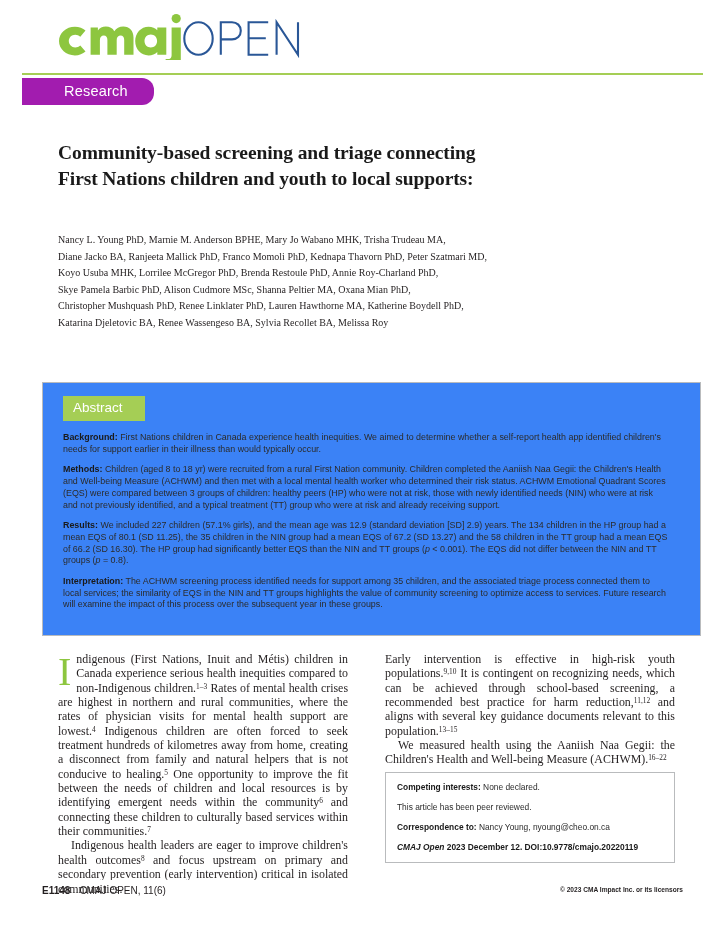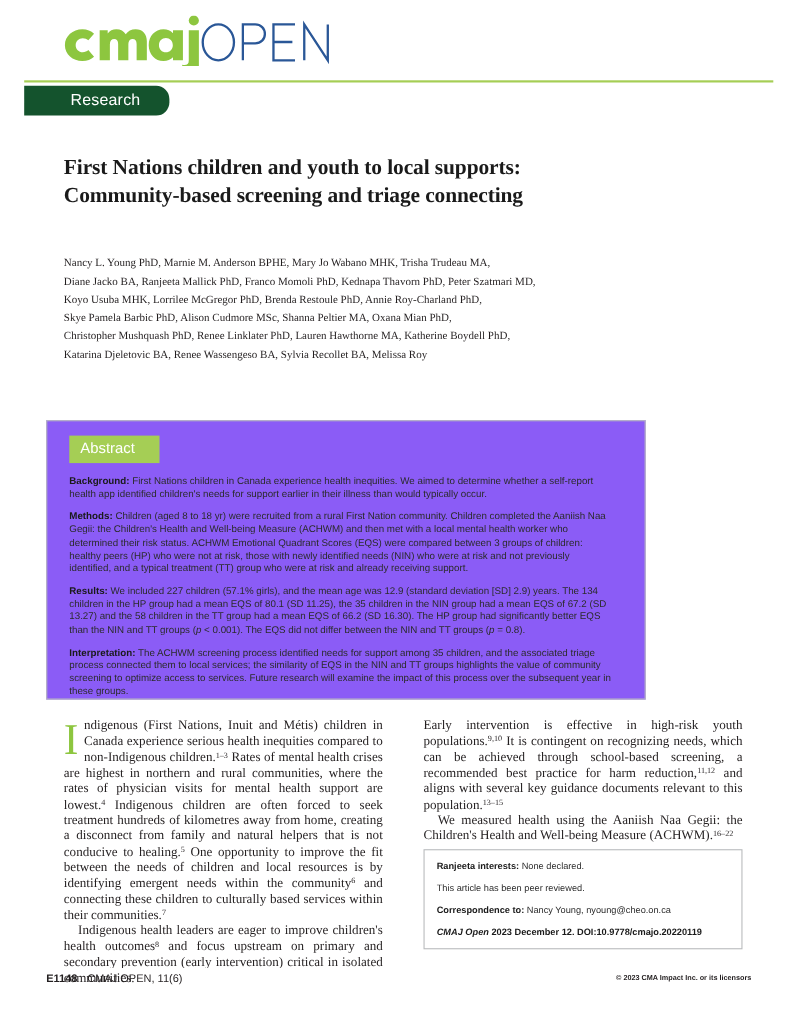--- a/index.html
+++ b/index.html
@@ -49,21 +49,21 @@
     width: 681px;
     height: 2px;
     background: #a5ce55;
   }
 
   .research-tag {
     position: absolute;
     left: 22px;
     top: 78px;
     height: 27px;
-    background: #14532d;
+    background: #a21caf;
     border-radius: 0 12px 12px 0;
     padding: 0 26px 0 42px;
     display: flex;
     align-items: center;
     box-sizing: border-box;
   }
   .research-tag span {
     font-family: "Liberation Sans", "DejaVu Sans", sans-serif;
     font-size: 14.5px;
     color: #ffffff;
@@ -97,25 +97,25 @@
     line-height: 16.5px;
     color: #231f20;
   }
   .authors .aline { display: block; white-space: nowrap; }
 
   
   .abstract-box {
     position: absolute;
     left: 42px;
     top: 382px;
-    width: 545px;
+    width: 659px;
     height: 254px;
     border: 1px solid #b9bbbd;
     box-sizing: border-box;
-    background: #8b5cf6;
+    background: #3b82f6;
   }
   .abstract-label {
     position: absolute;
     left: 20px;
     top: 13px;
     background: #a5ce55;
     color: #ffffff;
     font-family: "Liberation Sans", "DejaVu Sans", sans-serif;
     font-size: 13.5px;
     padding: 4px 22px 5px 10px;
@@ -270,22 +270,22 @@
     </div>
 
     <div class="green-rule"></div>
 
     <div class="research-tag">
       <span>Research</span>
     </div>
   </div>
 
   <h1 class="article-title">
+    <span class="tline">Community-based screening and triage connecting</span>
     <span class="tline">First Nations children and youth to local supports:</span>
-    <span class="tline">Community-based screening and triage connecting</span>
   </h1>
 
   <div class="authors">
     <span class="aline">Nancy L. Young PhD, Marnie M. Anderson BPHE, Mary Jo Wabano MHK, Trisha Trudeau MA,</span>
     <span class="aline">Diane Jacko BA, Ranjeeta Mallick PhD, Franco Momoli PhD, Kednapa Thavorn PhD, Peter Szatmari MD,</span>
     <span class="aline">Koyo Usuba MHK, Lorrilee McGregor PhD, Brenda Restoule PhD, Annie Roy-Charland PhD,</span>
     <span class="aline">Skye Pamela Barbic PhD, Alison Cudmore MSc, Shanna Peltier MA, Oxana Mian PhD,</span>
     <span class="aline">Christopher Mushquash PhD, Renee Linklater PhD, Lauren Hawthorne MA, Katherine Boydell PhD,</span>
     <span class="aline">Katarina Djeletovic BA, Renee Wassengeso BA, Sylvia Recollet BA, Melissa Roy</span>
   </div>
@@ -314,21 +314,21 @@
     </div>
 
     <div class="col col-right">
       <p><span>Early intervention is effective in high-risk youth populations.</span><sup>9,10</sup><span> It is contingent on recognizing needs, which can be achieved through school-based screening, a recommended best practice for harm reduction,</span><sup>11,12</sup><span> and aligns with several key guidance documents relevant to this population.</span><sup>13–15</sup></p>
 
       <p class="indent"><span>We measured health using the Aaniish Naa Gegii: the Children's Health and Well-being Measure (ACHWM).</span><sup>16–22</sup></p>
     </div>
   </div>
 
   <aside class="notes-box">
-    <p><b>Ranjeeta interests:</b><span> None declared.</span></p>
+    <p><b>Competing interests:</b><span> None declared.</span></p>
 
     <p>This article has been peer reviewed.</p>
 
     <p><b>Correspondence to:</b><span> Nancy Young, nyoung@cheo.on.ca</span></p>
 
     <p><span class="cite">CMAJ Open</span><span class="cite-n"> 2023 December 12. DOI:10.9778/cmajo.20220119</span></p>
   </aside>
 
   <div class="footer-rule"></div>
   <div class="footer">

